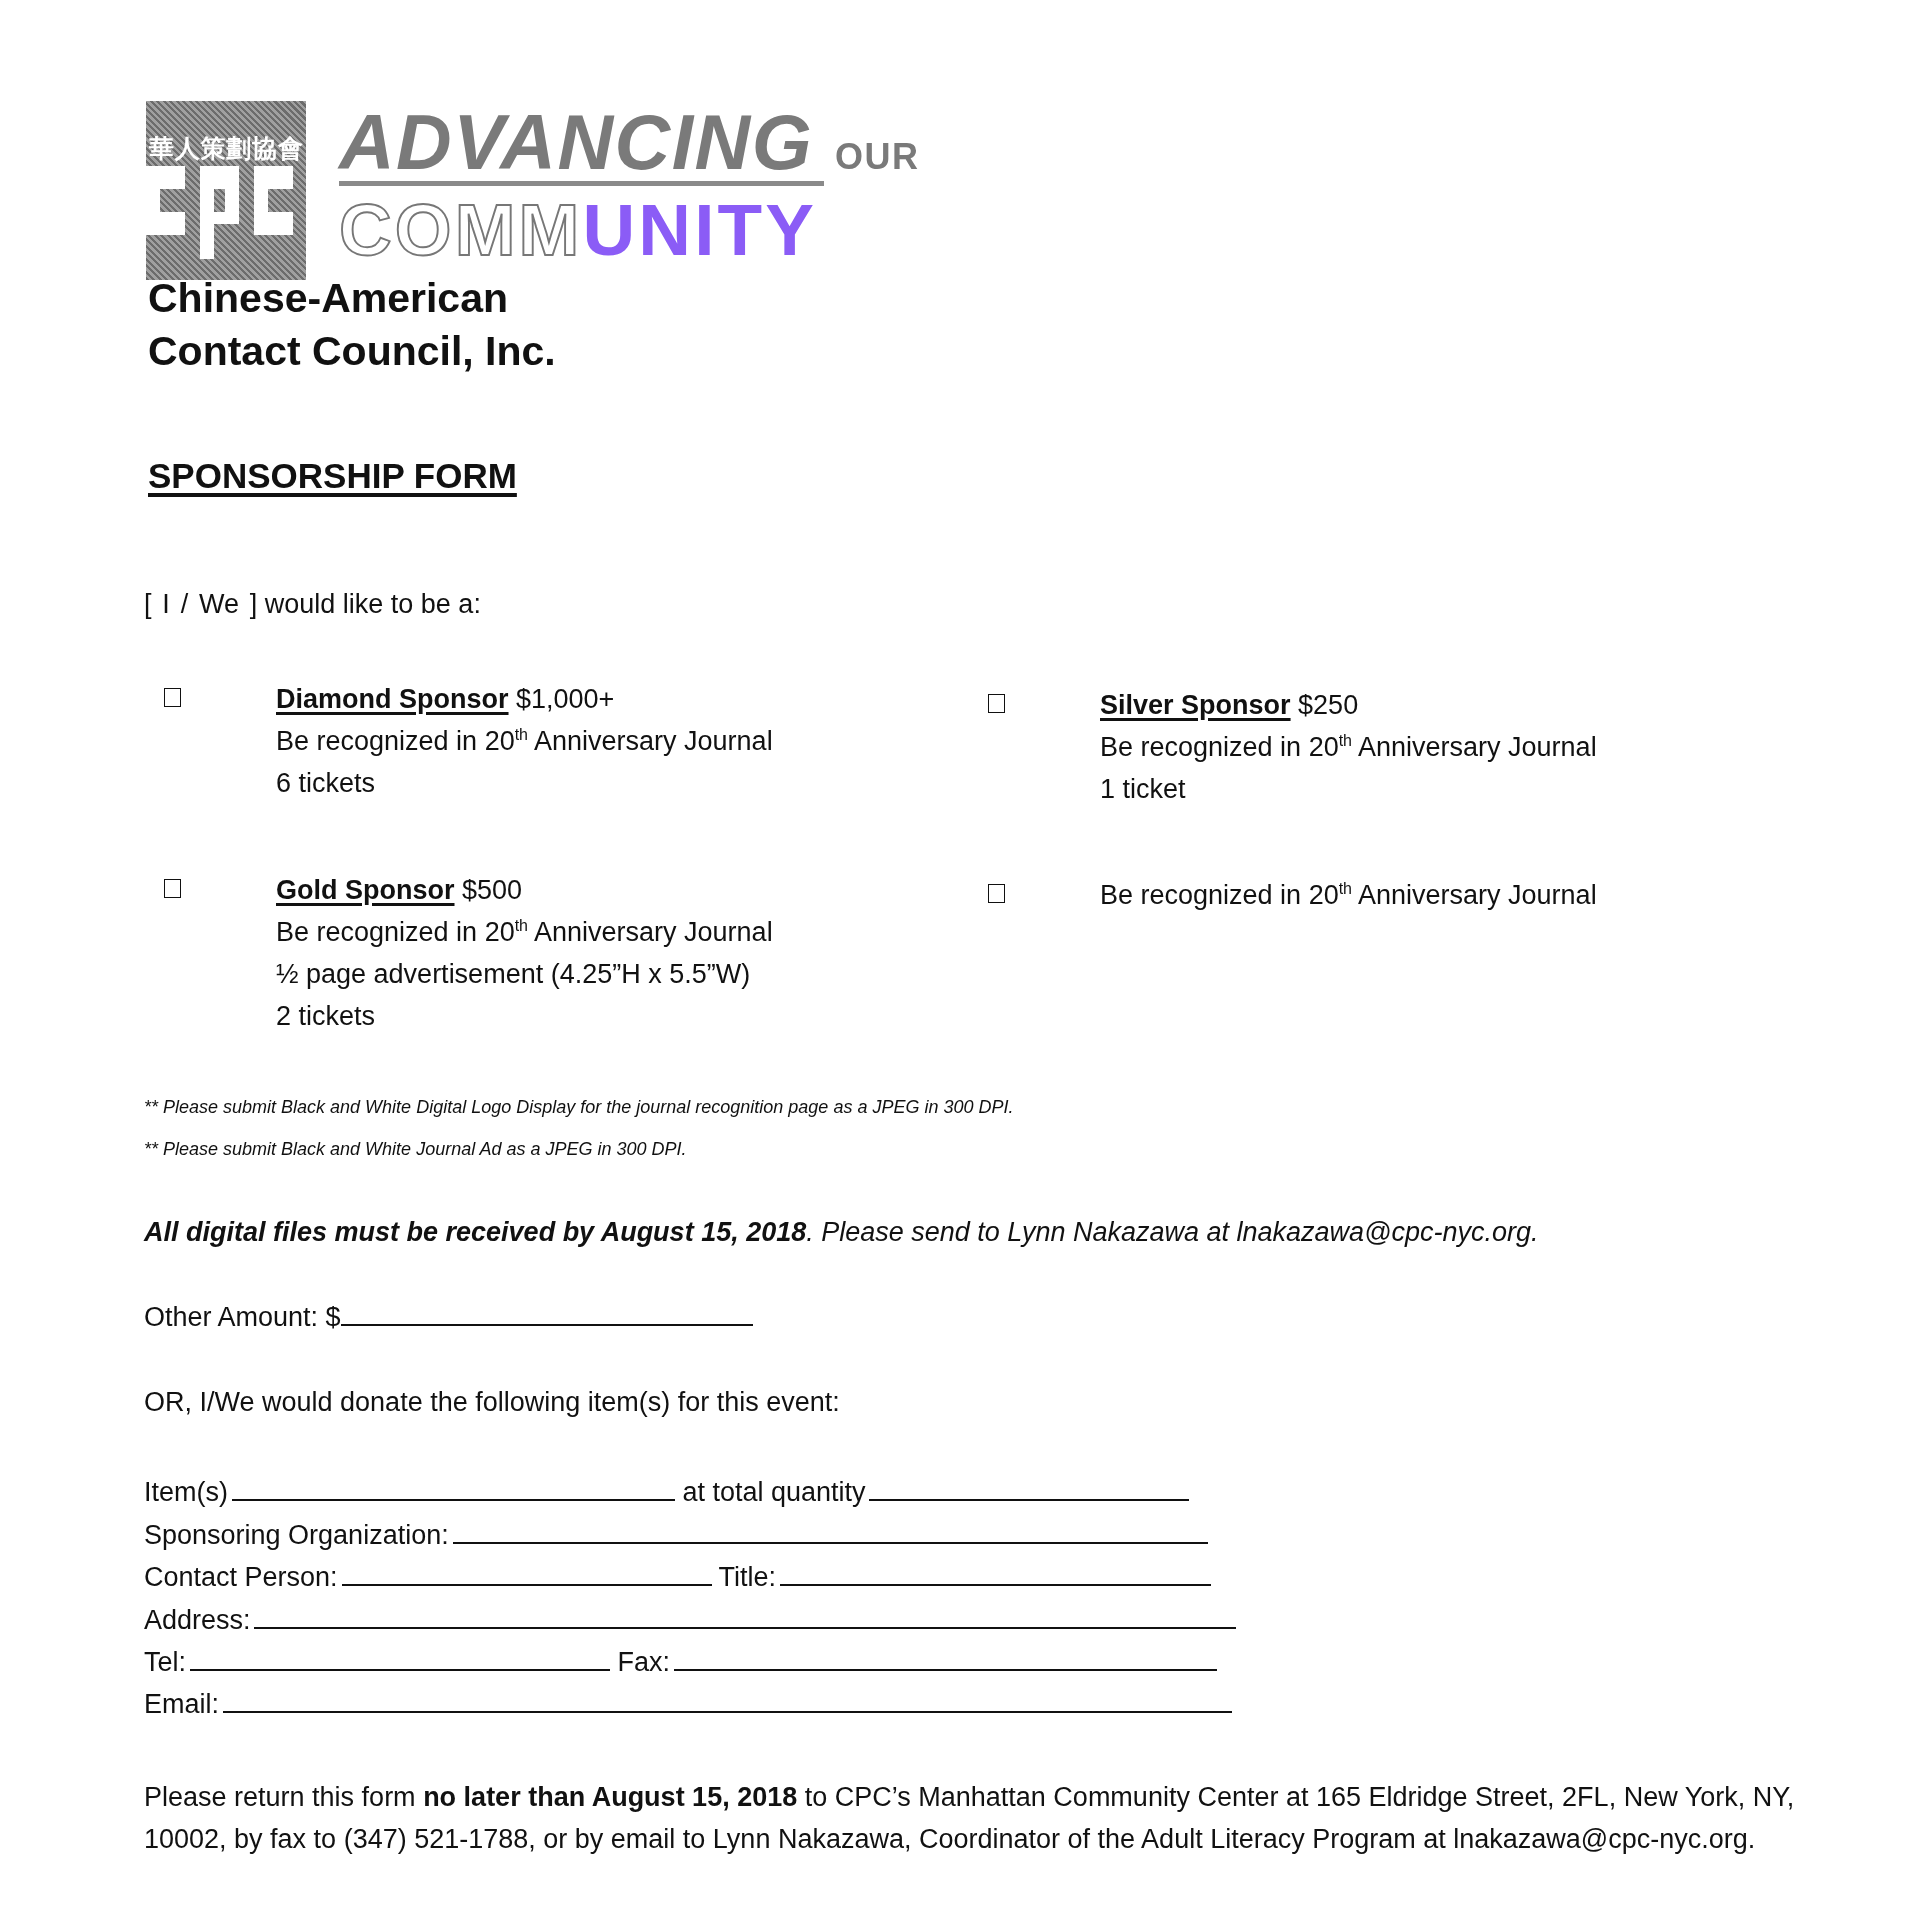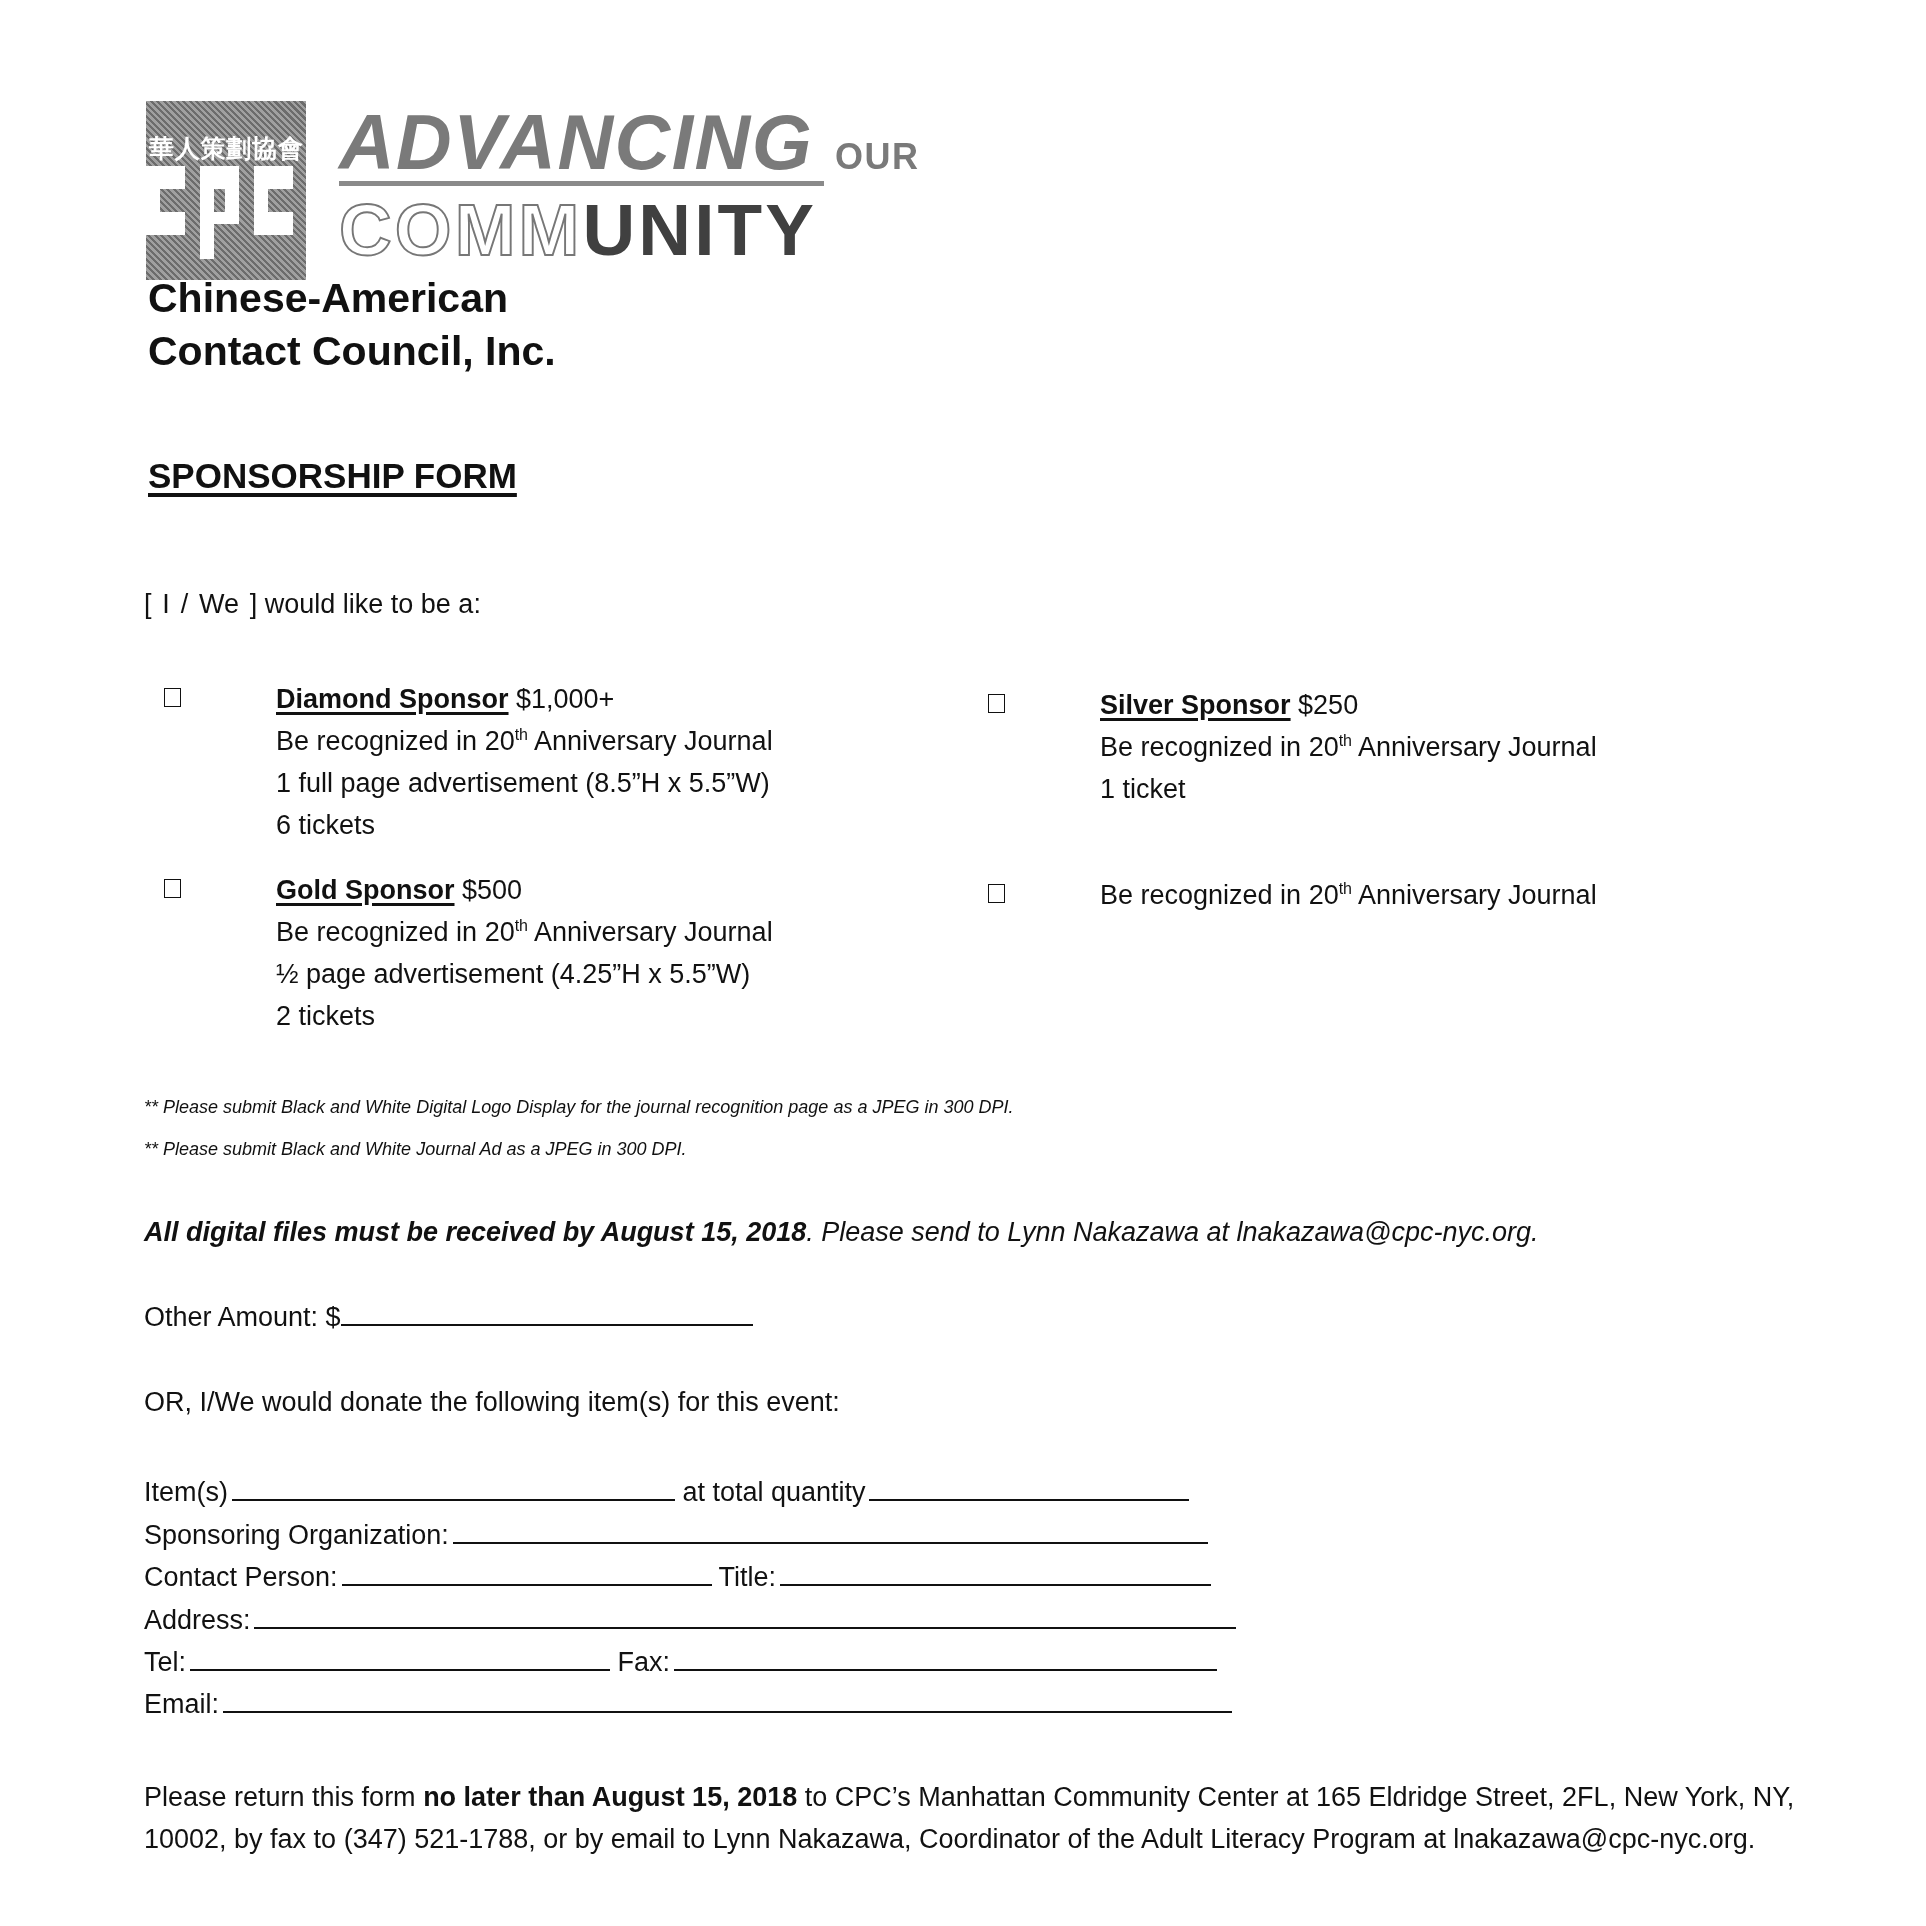--- a/index.html
+++ b/index.html
@@ -13,21 +13,21 @@
   .logo-chinese { position:absolute; left:2.3px; top:31px; width:156px; text-align:center;
     color:#fff; font-size:25px; font-weight:bold; letter-spacing:0.8px; }
   .logo-cpc { position:absolute; left:0; top:65px; width:160px; height:93px; }
   .logo-cpc .l { position:absolute; background:#fff; }
   .tagline-1 { left:339px; top:104px; font-size:77px; font-weight:bold; font-style:italic;
     color:#7a7a7a; letter-spacing:1.5px; line-height:1; }
   .tagline-1 .our { font-size:36px; font-style:normal; margin-left:22px; }
   .tagline-rule { left:339px; top:181px; width:485px; height:5.4px; background:#8a8a8a; }
   .tagline-2 { left:339px; top:193px; font-size:73px; font-weight:bold; line-height:1; letter-spacing:3.1px; }
   .tagline-2 .outline { color:#fff; -webkit-text-stroke:1.9px #777; }
-  .tagline-2 .solid { color:#404040; }
+  .tagline-2 .solid { color:#8b5cf6; }
   .org-name { left:148px; top:272px; font-size:41px; font-weight:bold; line-height:53px; }
   .form-title { left:148px; top:456px; font-size:35px; font-weight:bold; text-decoration:underline;
     text-decoration-thickness:3.5px; text-underline-offset:5.4px; }
   .intro { left:144px; top:589px; font-size:27px; }
   .intro .sp { display:inline-block; width:10.8px; }
   
   .opt { position:absolute; font-size:27px; line-height:42px; }
   .opt .cb { position:absolute; left:0; top:10px; width:17px; height:19px; border:1.9px solid #111; box-sizing:border-box; background:#fff; cursor:pointer; }
   .opt .body { position:absolute; left:112px; top:0; white-space:nowrap; }
   .opt .tier { font-weight:bold; text-decoration:underline; text-decoration-thickness:2.7px; text-underline-offset:3.9px; }
@@ -71,21 +71,20 @@
 
 <div class="abs intro">
   <span>[</span><span class="sp"></span><span>I</span><span class="sp"></span><span>/</span><span class="sp"></span><span>We</span><span class="sp"></span><span>] would like to be a:</span>
 </div>
 
 <div class="opt" style="left:164px;top:678px;">
   <div class="cb"></div>
   <div class="body">
     <div><span class="tier">Diamond Sponsor</span> <span>$1,000+</span></div>
     <div><span>Be recognized in 20</span><sup>th</sup><span> Anniversary Journal</span></div>
-    <div>1 full page advertisement (8.5”H x 5.5”W)</div>
     <div>6 tickets</div>
   </div>
 </div>
 
 <div class="opt" style="left:988px;top:684px;">
   <div class="cb"></div>
   <div class="body">
     <div><span class="tier">Silver Sponsor</span> <span>$250</span></div>
     <div><span>Be recognized in 20</span><sup>th</sup><span> Anniversary Journal</span></div>
     <div>1 ticket</div>

